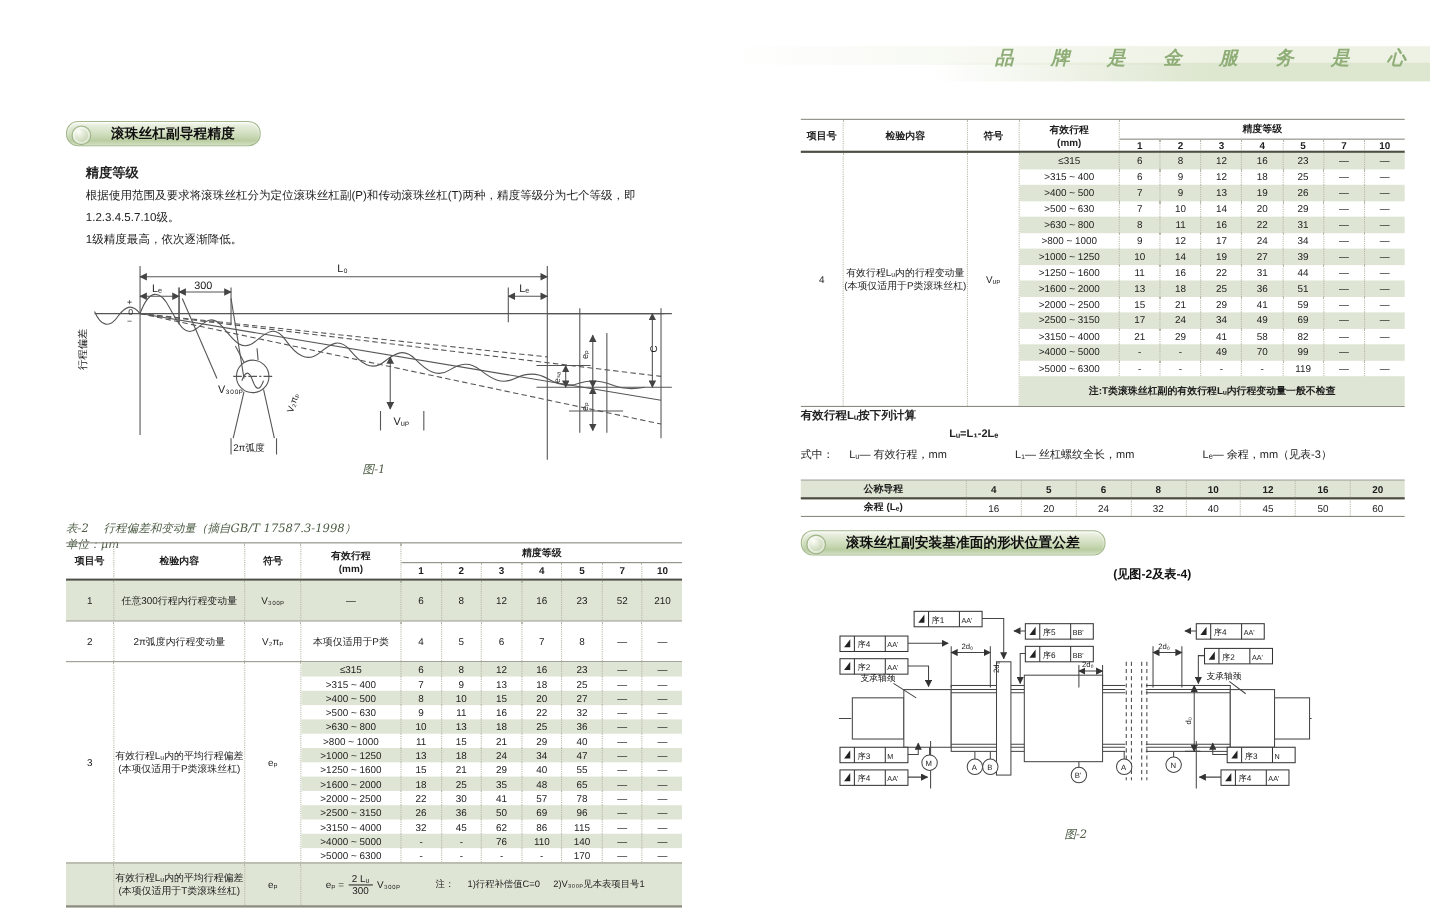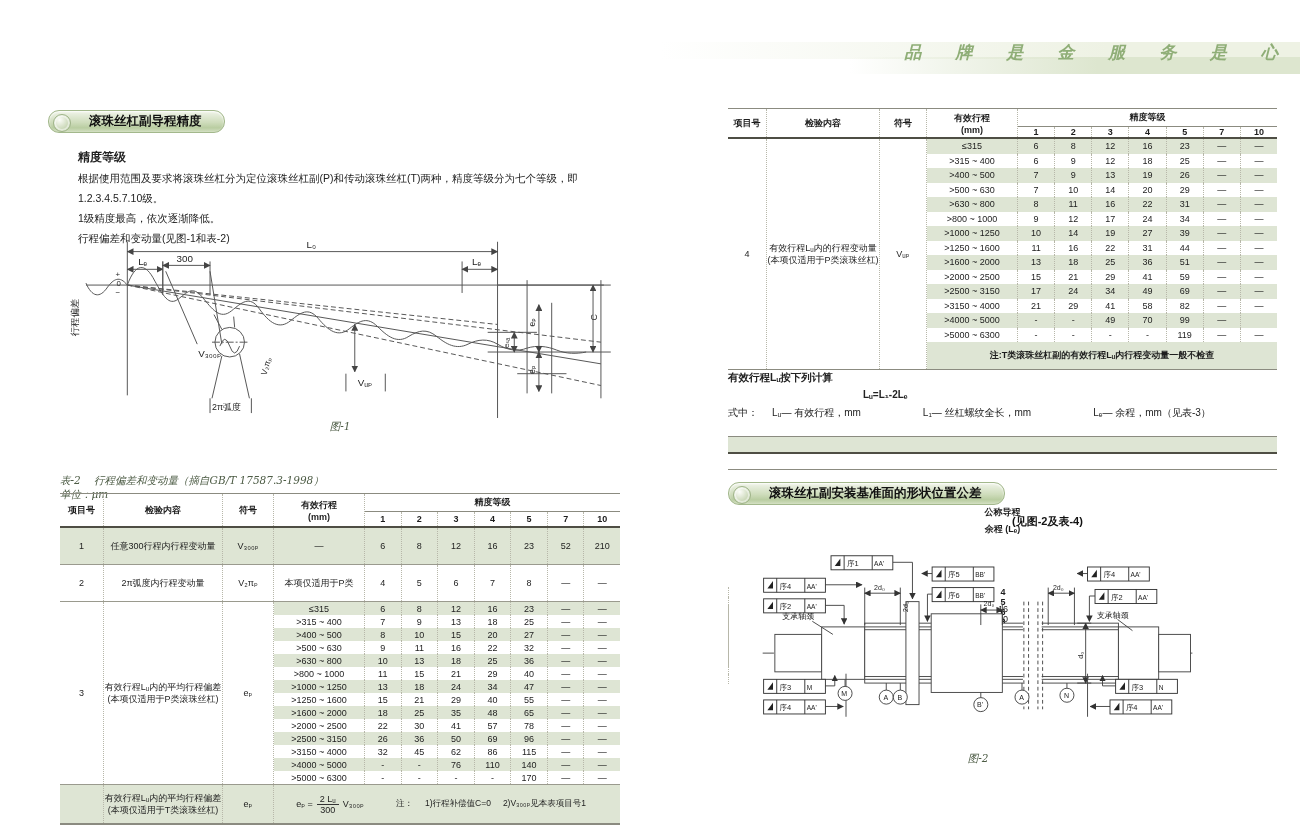--- a/index.html
+++ b/index.html
@@ -70,50 +70,49 @@
   .trow-t{display:flex;border-top:1px solid #9a9a8e;border-bottom:2px solid #8b8b80;
           background:#dee5d4;height:38px;}
   .trow-t>.tcell+.tcell{border-left:1px dotted #b7b7a9;}
   .frac-wrap{display:flex;align-items:center;gap:4px;font-size:9px;}
   .frac{display:inline-flex;flex-direction:column;align-items:center;line-height:10px;}
   .frac .num{border-bottom:1px solid #333;padding:0 3px;}
   .tnote{display:flex;gap:12px;align-items:center;justify-content:flex-start;
          padding-left:10px;flex:1;font-size:8.5px;}
   
   .t3{border-top:1px solid #8b8b80;border-bottom:1px solid #8b8b80;}
-  .t3 .trow{height:15px;flex-direction:column;}
+  .t3 .trow{height:15px;}
   .t3 .tcell{flex:1;}
   .t3 .trow .tcell:first-child{flex:0 0 150px;font-weight:bold;}
   .t3 .trow:first-child{background:#dee5d4;border-bottom:2px solid #4e4e44;font-weight:bold;}
   
   .calc-intro{font-size:10.5px;font-weight:bold;}
   .calc-eq{font-size:10px;font-weight:bold;}
   .where-line{display:flex;font-size:10px;gap:0;}
   .where-line span{margin-right:62px;}
   svg text{font-family:"Liberation Sans","DejaVu Sans",sans-serif;}
 </style>
 </head>
 <body>
 
 <div class="page">
 
   <div class="abs band1"></div>
   <div class="abs band2"></div>
   <div class="abs slogan">品 牌 是 金 服 务 是 心</div>
 
-  <div class="abs pill" style="left:48px;top:110px;">
+  <div class="abs pill" style="left:60px;top:110px;">
     <span class="ball"></span>
     <span>滚珠丝杠副导程精度</span>
   </div>
 
   <div class="abs subhead" style="left:78px;top:149px;">精度等级</div>
   <div class="abs para" style="left:78px;top:168px;">
     <div>根据使用范围及要求将滚珠丝杠分为定位滚珠丝杠副(P)和传动滚珠丝杠(T)两种，精度等级分为七个等级，即1.2.3.4.5.7.10级。</div>
     <div>1级精度最高，依次逐渐降低。</div>
-    <div>行程偏差和变动量(见图-1和表-2)</div>
   </div>
 
   <svg class="abs" style="left:60px;top:226px;" width="560" height="192" viewBox="0 0 560 195">
     <defs>
       <marker id="ar" viewBox="0 0 10 10" refX="9" refY="5" markerWidth="7" markerHeight="7" orient="auto-start-reverse">
         <path d="M0,0L10,5L0,10z" fill="#444"></path>
       </marker>
     </defs>
     <g stroke="#555" stroke-width="1" fill="none">
 

